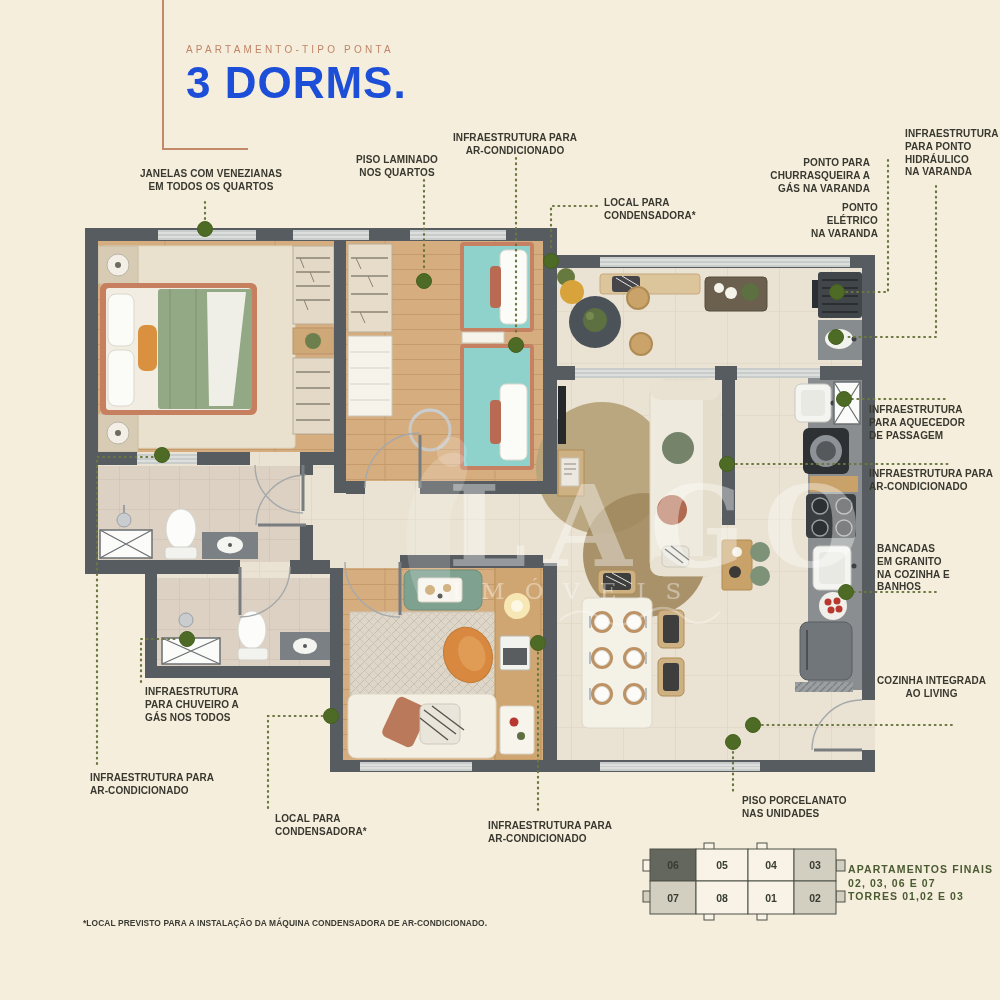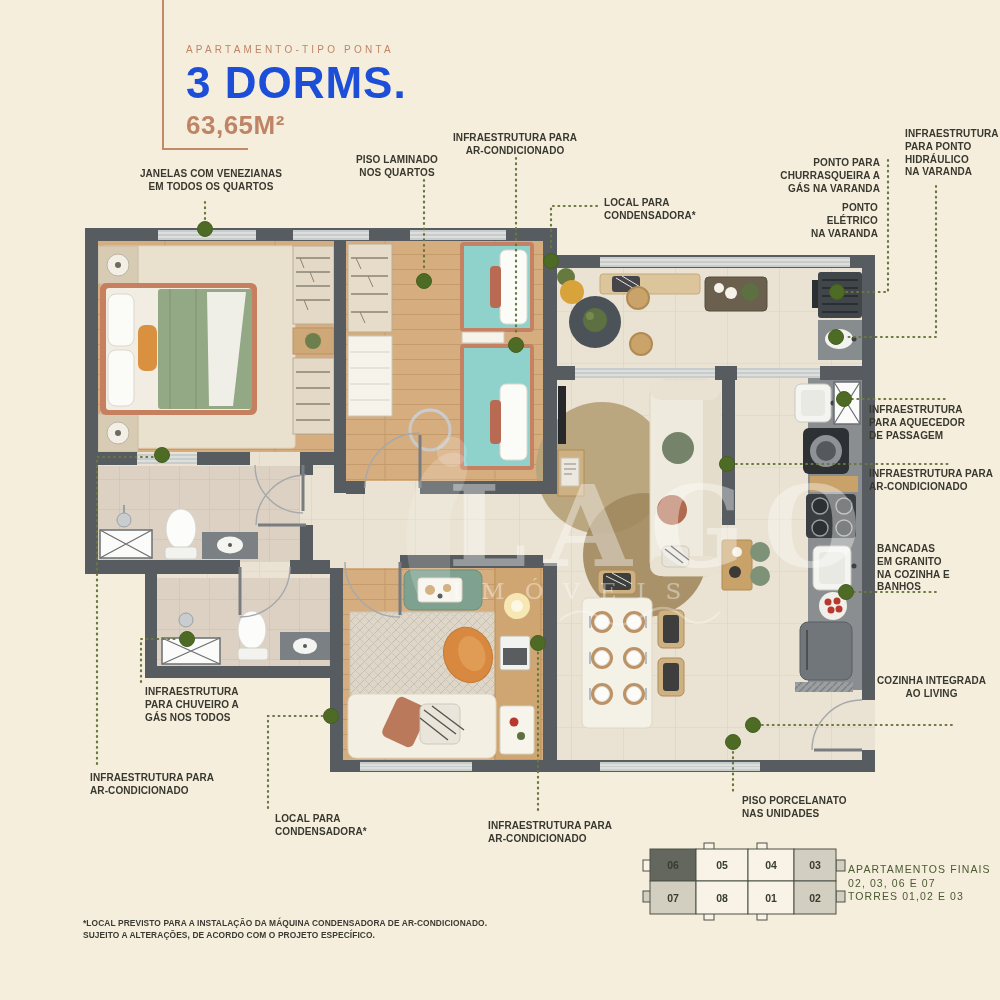--- a/index.html
+++ b/index.html
@@ -10,21 +10,21 @@
            border-left:2px solid #c28a68;border-bottom:2px solid #c28a68;}
   .header{position:absolute;left:186px;top:44px;z-index:3;}
   .kicker{font-size:10px;font-weight:500;letter-spacing:3.2px;color:#bf8465;}
   .title{font-size:44px;font-weight:800;letter-spacing:1px;color:#1d4ed8;margin-top:3px;}
   .area{font-size:26px;font-weight:600;color:#bf8465;margin-top:2px;letter-spacing:.5px;}
   .lbl{position:absolute;z-index:3;font-size:10px;font-weight:bold;color:#39382f;
        line-height:12.8px;letter-spacing:.1px;white-space:nowrap;}
   .lbl span{display:block;}
   .lbl.center{transform:translateX(-50%);text-align:center;}
   .lbl.right{text-align:right;}
-  .caption{position:absolute;left:848px;top:863px;z-index:3;font-size:10.5px;font-weight:normal;
+  .caption{position:absolute;left:848px;top:863px;z-index:3;font-size:10.5px;font-weight:bold;
            letter-spacing:1.1px;color:#4b5a31;line-height:13.5px;white-space:nowrap;}
   .caption span{display:block;}
   .footnote{position:absolute;left:83px;top:887px;z-index:3;font-size:8.4px;font-weight:bold;
             color:#3a3a32;line-height:11.5px;letter-spacing:.1px;white-space:nowrap;margin-top:31px;}
   .footnote span{display:block;}
 </style>
 </head>
 <body>
 
 <div class="stage">
@@ -415,40 +415,39 @@
         <text x="771" y="902">01</text>
         <text x="815" y="902">02</text>
       </g>
     </g>
   </svg>
 
   <div class="bracket"></div>
   <div class="header">
     <div class="kicker">APARTAMENTO-TIPO PONTA</div>
     <div class="title">3 DORMS.</div>
-    <div class="area">63,65M²</div>
   </div>
 
   <div class="lbl center" style="left:211px;top:168px;">
     <span>JANELAS COM VENEZIANAS</span>
     <span>EM TODOS OS QUARTOS</span>
   </div>
   <div class="lbl center" style="left:397px;top:154px;">
     <span>PISO LAMINADO</span>
     <span>NOS QUARTOS</span>
   </div>
   <div class="lbl center" style="left:515px;top:132px;">
     <span>INFRAESTRUTURA PARA</span>
     <span>AR-CONDICIONADO</span>
   </div>
   <div class="lbl" style="left:604px;top:197px;">
     <span>LOCAL PARA</span>
     <span>CONDENSADORA*</span>
   </div>
-  <div class="lbl right" style="right:120px;top:157px;">
+  <div class="lbl right" style="right:130px;top:157px;">
     <span>PONTO PARA</span>
     <span>CHURRASQUEIRA A</span>
     <span>GÁS NA VARANDA</span>
   </div>
   <div class="lbl right" style="right:122px;top:202px;">
     <span>PONTO</span>
     <span>ELÉTRICO</span>
     <span>NA VARANDA</span>
   </div>
   <div class="lbl" style="left:905px;top:128px;">
@@ -499,16 +498,15 @@
   </div>
 
   <div class="caption">
     <span>APARTAMENTOS FINAIS</span>
     <span>02, 03, 06 E 07</span>
     <span>TORRES 01,02 E 03</span>
   </div>
 
   <div class="footnote">
     <span>*LOCAL PREVISTO PARA A INSTALAÇÃO DA MÁQUINA CONDENSADORA DE AR-CONDICIONADO.</span>
-    <span>SUJEITO A ALTERAÇÕES, DE ACORDO COM O PROJETO ESPECÍFICO.</span>
   </div>
 
 </div>
 
 </body></html>

